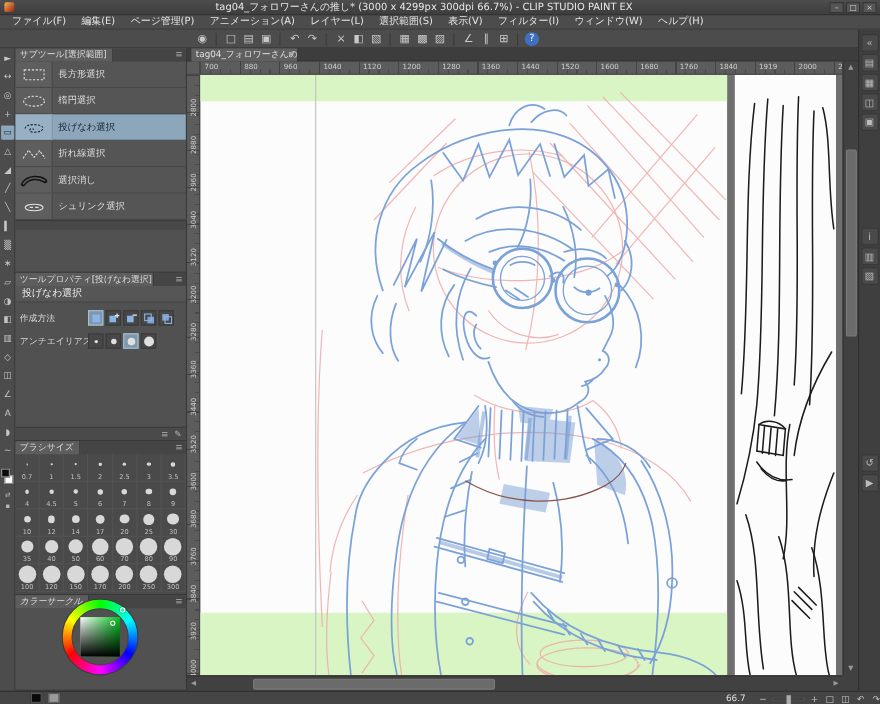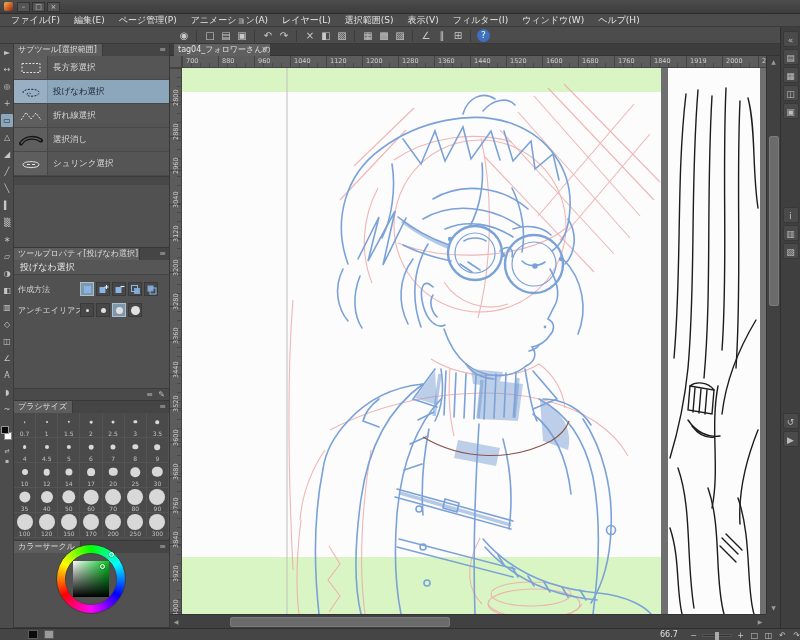--- a/index.html
+++ b/index.html
@@ -85,21 +85,21 @@
 
   #brushsize { top:401px; height:140px; }
   .bs-grid { display:grid; grid-template-columns:repeat(7,1fr); grid-auto-rows:25px;
     background:#4a4a4a; height:127px; overflow:hidden; }
   .bs-cell { position:relative; border-right:1px solid #545454; border-bottom:1px solid #545454; }
   .bs-dot { position:absolute; left:50%; top:9px; transform:translate(-50%,-50%);
     border-radius:50%; background:#d8d8d8; }
   .bs-val { position:absolute; bottom:0; left:0; right:0; text-align:center; font-size:6px;
     line-height:7px; color:#c0c0c0; }
 
-  #colorwheel { top:541px; height:87px; }
+  #colorwheel { top:541px; height:87px;font-style:italic; }
   .wheel { position:absolute; left:42px; top:3px; width:70px; height:70px; }
   .ring { position:absolute; inset:0; border-radius:50%;
     background:conic-gradient(from 240deg,#f00,#ff0,#0f0,#0ff,#00f,#f0f,#f00);
     border:1px solid #3c3c3c; }
   .ring-hole { position:absolute; left:9px; top:9px; width:52px; height:52px; border-radius:50%;
     background:#515151; border:1px solid #444; }
   .sv { position:absolute; left:17px; top:17px; width:36px; height:36px;
     background:linear-gradient(to top,#000,rgba(0,0,0,0)),linear-gradient(to right,#fff,#00c81e); }
   .ring-cursor { position:absolute; width:5px; height:5px; border:1px solid #fff; border-radius:50%;
     left:53px; top:8px; box-shadow:0 0 1px #000; }
@@ -168,20 +168,21 @@
 
   svg.sticon { display:block; }
 </style>
 </head>
 <body>
 
 <div id="app">
 
   <div class="titlebar">
     <span class="app-icon"></span>
+    <span class="title-text">tag04_フォロワーさんの推し* (3000 x 4299px 300dpi 66.7%) - CLIP STUDIO PAINT EX</span>
     <span class="win-controls">
       <span class="win-btn">–</span>
       <span class="win-btn">□</span>
       <span class="win-btn">×</span>
     </span>
   </div>
 
   <div class="menubar">
       <span class="menu-item">ファイル(F)</span>
       <span class="menu-item">編集(E)</span>
@@ -258,20 +259,28 @@
       <span class="tab-label">サブツール[選択範囲]</span>
       <span class="pmenu">≡</span>
     </div>
     <div class="st-row">
       <span class="st-icon">
         <svg class="sticon" width="28" height="14" viewBox="0 0 28 14">
             <rect x="5" y="2.5" width="18" height="9" fill="none" stroke="#e0e0e0" stroke-dasharray="2,1.5"></rect>
           </svg>
       </span>
       <span class="st-label">長方形選択</span>
+    </div>
+    <div class="st-row">
+      <span class="st-icon">
+        <svg class="sticon" width="28" height="14" viewBox="0 0 28 14">
+            <ellipse cx="14" cy="7" rx="9.5" ry="4.5" fill="none" stroke="#e0e0e0" stroke-dasharray="2,1.5"></ellipse>
+          </svg>
+      </span>
+      <span class="st-label">楕円選択</span>
     </div>
     <div class="st-row selected">
       <span class="st-icon">
         <svg class="sticon" width="28" height="14" viewBox="0 0 28 14">
             <path d="M6,8 C5,3 23,3 22,8 C21,12 10,12 10,9.5 C10,7.5 14,7.6 13.5,9" fill="none" stroke="#1d2831" stroke-dasharray="2,1.3"></path>
           </svg>
       </span>
       <span class="st-label">投げなわ選択</span>
     </div>
     <div class="st-row">

